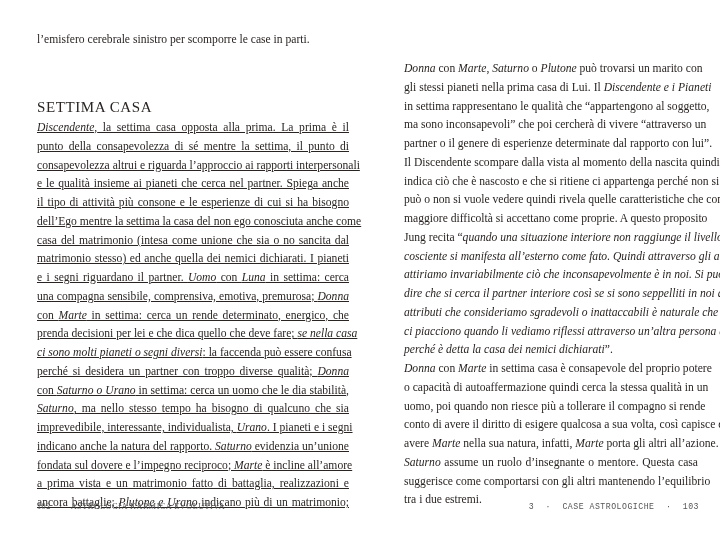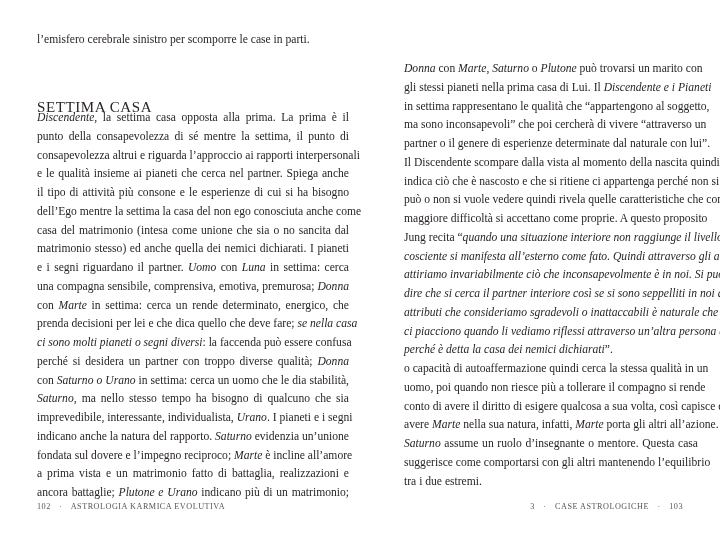--- a/index.html
+++ b/index.html
@@ -11,32 +11,32 @@
   .col { position: absolute; font-size: 11.6px; line-height: 18.75px; text-align: justify; }
   .col-left { left: 37px; width: 312px; }
   .col-right { left: 44px; width: 294px; top: 40px; margin-top: 20px; }
   .ln { display: block; white-space: nowrap; text-align: justify; text-align-last: justify; height: 18.75px; }
   .ln.last { text-align-last: left; }
   .ln i { font-style: italic; }
   .heading { position: absolute; left: 37px; top: 99px; font-size: 15px; letter-spacing: 0.6px;
              font-weight: normal; margin: 0; color: #2a2523; }
   .folio { position: absolute; top: 502px; font-size: 8.2px; letter-spacing: 0.5px; color: #555; text-transform: uppercase; }
   .folio-left { left: 37px; }
-  .folio-right { right: 37px; }
+  .folio-right { right: 21px; font-family: Liberation Mono, monospace; }
   .sep { margin: 0 6px; }
 </style>
 </head>
 <body>
 
 <div class="page page-left">
   <div class="col col-left" style="top:31px;">
       <span class="ln last"><span>l’emisfero cerebrale sinistro per scomporre le case in parti.</span></span>
     </div>
   <h2 class="heading">SETTIMA CASA</h2>
-  <div class="col col-left" style="top:109px;">
+  <div class="col col-left" style="top:119px;text-decoration:underline;">
       <span class="ln"><i>Discendente,</i><span> la settima casa opposta alla prima. La prima è il</span></span>
       <span class="ln"><span>punto della consapevolezza di sé mentre la settima, il punto di</span></span>
       <span class="ln"><span>consapevolezza altrui e riguarda l’approccio ai rapporti interpersonali</span></span>
       <span class="ln"><span>e le qualità insieme ai pianeti che cerca nel partner. Spiega anche</span></span>
       <span class="ln"><span>il tipo di attività più consone e le esperienze di cui si ha bisogno</span></span>
       <span class="ln"><span>dell’Ego mentre la settima la casa del non ego conosciuta anche come</span></span>
       <span class="ln"><span>casa del matrimonio (intesa come unione che sia o no sancita dal</span></span>
       <span class="ln"><span>matrimonio stesso) ed anche quella dei nemici dichiarati. I pianeti</span></span>
       <span class="ln"><span>e i segni riguardano il partner. </span><i>Uomo</i><span> con </span><i>Luna</i><span> in settima: cerca</span></span>
       <span class="ln"><span>una compagna sensibile, comprensiva, emotiva, premurosa; </span><i>Donna</i></span>
@@ -58,32 +58,33 @@
     <span>Astrologia Karmica Evolutiva</span>
   </div>
 </div>
 
 <div class="page page-right">
   <div class="col col-right">
       <span class="ln"><i>Donna</i><span> con </span><i>Marte</i><span>, </span><i>Saturno</i><span> o </span><i>Plutone</i><span> può trovarsi un marito con</span></span>
       <span class="ln"><span>gli stessi pianeti nella prima casa di Lui. Il </span><i>Discendente e i Pianeti</i></span>
       <span class="ln"><span>in settima rappresentano le qualità che “appartengono al soggetto,</span></span>
       <span class="ln"><span>ma sono inconsapevoli” che poi cercherà di vivere “attraverso un</span></span>
-      <span class="ln last"><span>partner o il genere di esperienze determinate dal naturale con lui”.</span></span>
+      <span class="ln last"><span>partner o il genere di esperienze determinate dal rapporto con lui”.</span></span>
       <span class="ln"><span>Il Discendente scompare dalla vista al momento della nascita quindi</span></span>
       <span class="ln"><span>indica ciò che è nascosto e che si ritiene ci appartenga perché non si</span></span>
       <span class="ln"><span>può o non si vuole vedere quindi rivela quelle caratteristiche che con</span></span>
       <span class="ln"><span>maggiore difficoltà si accettano come proprie. A questo proposito</span></span>
       <span class="ln"><span>Jung recita “</span><i>quando una situazione interiore non raggiunge il livello</i></span>
       <span class="ln"><i>cosciente si manifesta all’esterno come fato. Quindi attraverso gli altri</i></span>
       <span class="ln"><i>attiriamo invariabilmente ciò che inconsapevolmente è in noi. Si può</i></span>
       <span class="ln"><i>dire che si cerca il partner interiore così se si sono seppelliti in noi quegli</i></span>
       <span class="ln"><i>attributi che consideriamo sgradevoli o inattaccabili è naturale che non</i></span>
       <span class="ln"><i>ci piacciono quando li vediamo riflessi attraverso un’altra persona ecco</i></span>
       <span class="ln last"><i>perché è detta la casa dei nemici dichiarati</i><span>”.</span></span>
+      <span class="ln"><i>Donna</i><span> con </span><i>Marte</i><span> in settima casa è consapevole del proprio potere</span></span>
       <span class="ln"><span>o capacità di autoaffermazione quindi cerca la stessa qualità in un</span></span>
       <span class="ln"><span>uomo, poi quando non riesce più a tollerare il compagno si rende</span></span>
       <span class="ln"><span>conto di avere il diritto di esigere qualcosa a sua volta, così capisce di</span></span>
       <span class="ln"><span>avere </span><i>Marte</i><span> nella sua natura, infatti, </span><i>Marte</i><span> porta gli altri all’azione.</span></span>
       <span class="ln"><i>Saturno</i><span> assume un ruolo d’insegnante o mentore. Questa casa</span></span>
       <span class="ln"><span>suggerisce come comportarsi con gli altri mantenendo l’equilibrio</span></span>
       <span class="ln last"><span>tra i due estremi.</span></span>
     </div>
   <div class="folio folio-right">
     <span>3</span>

